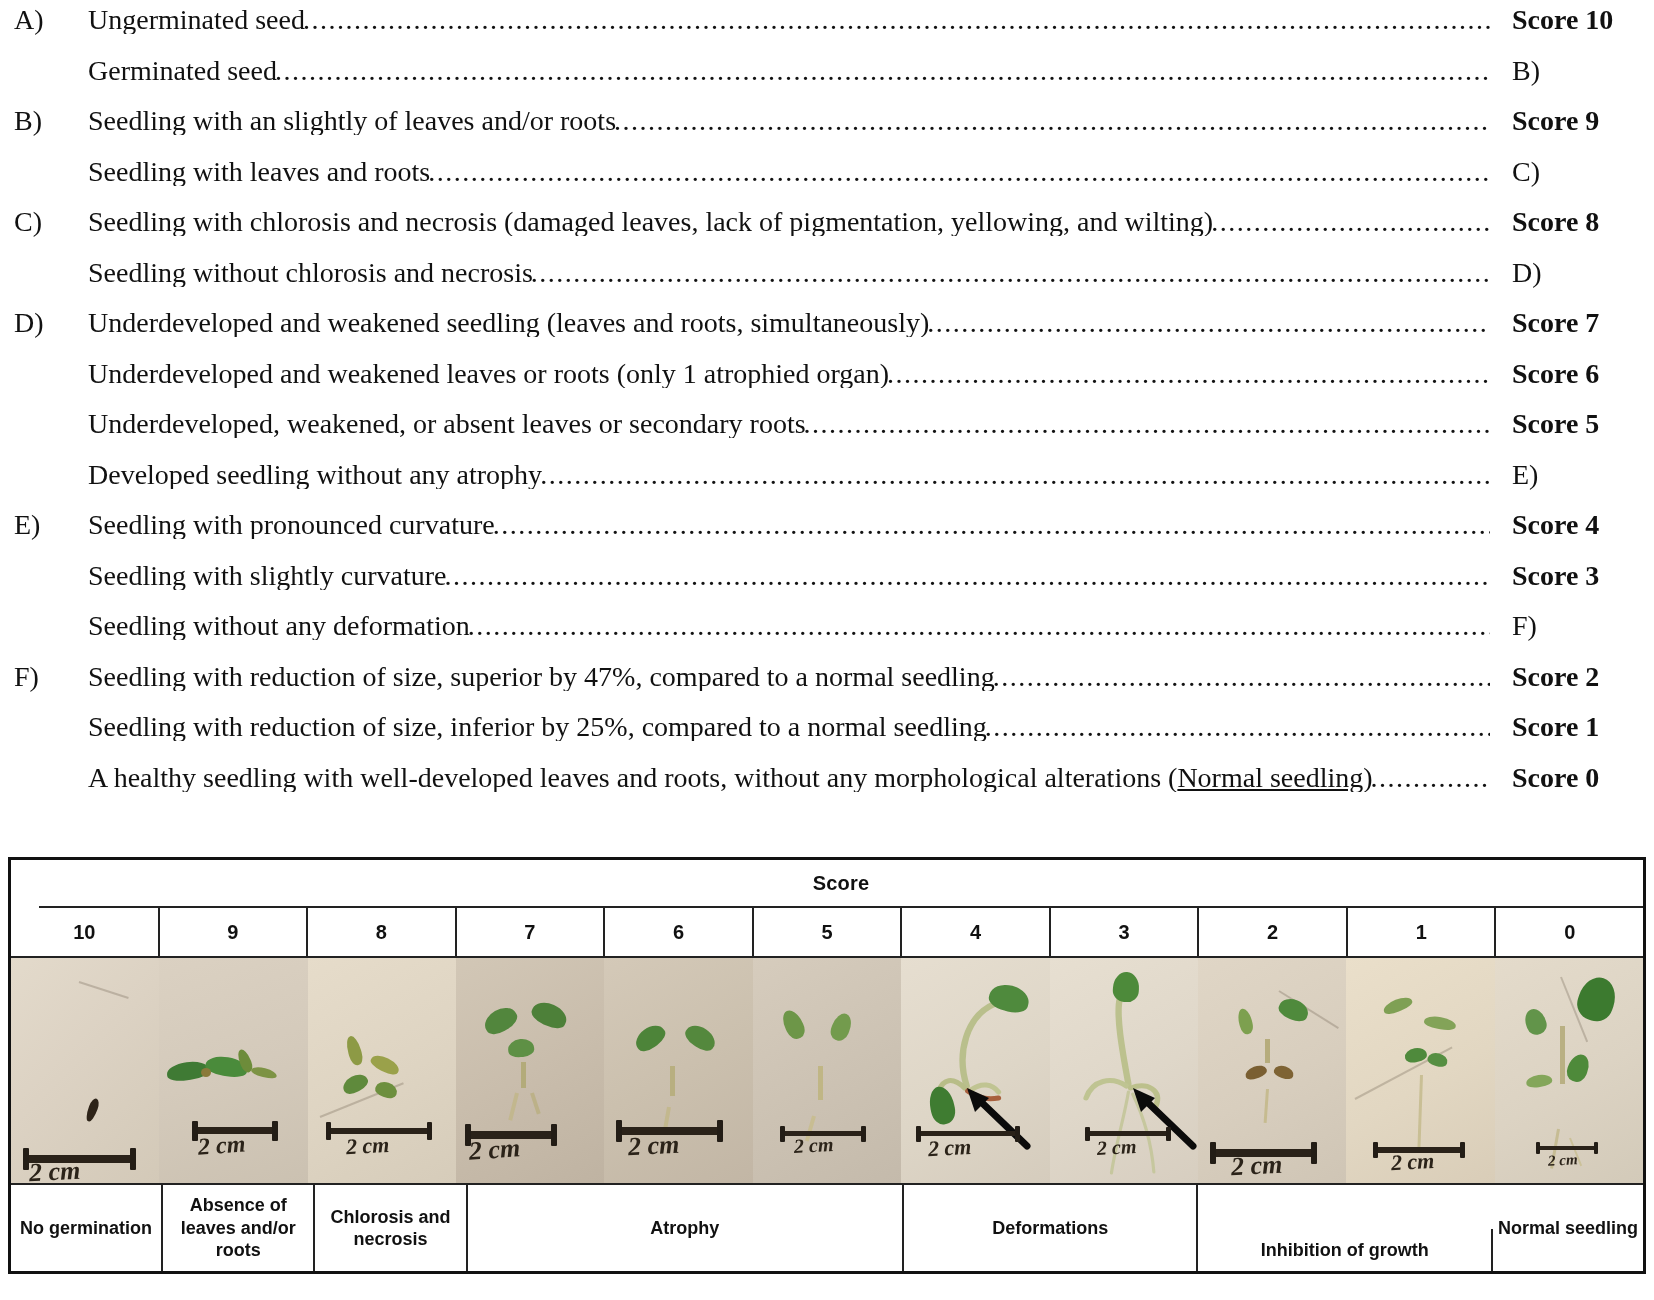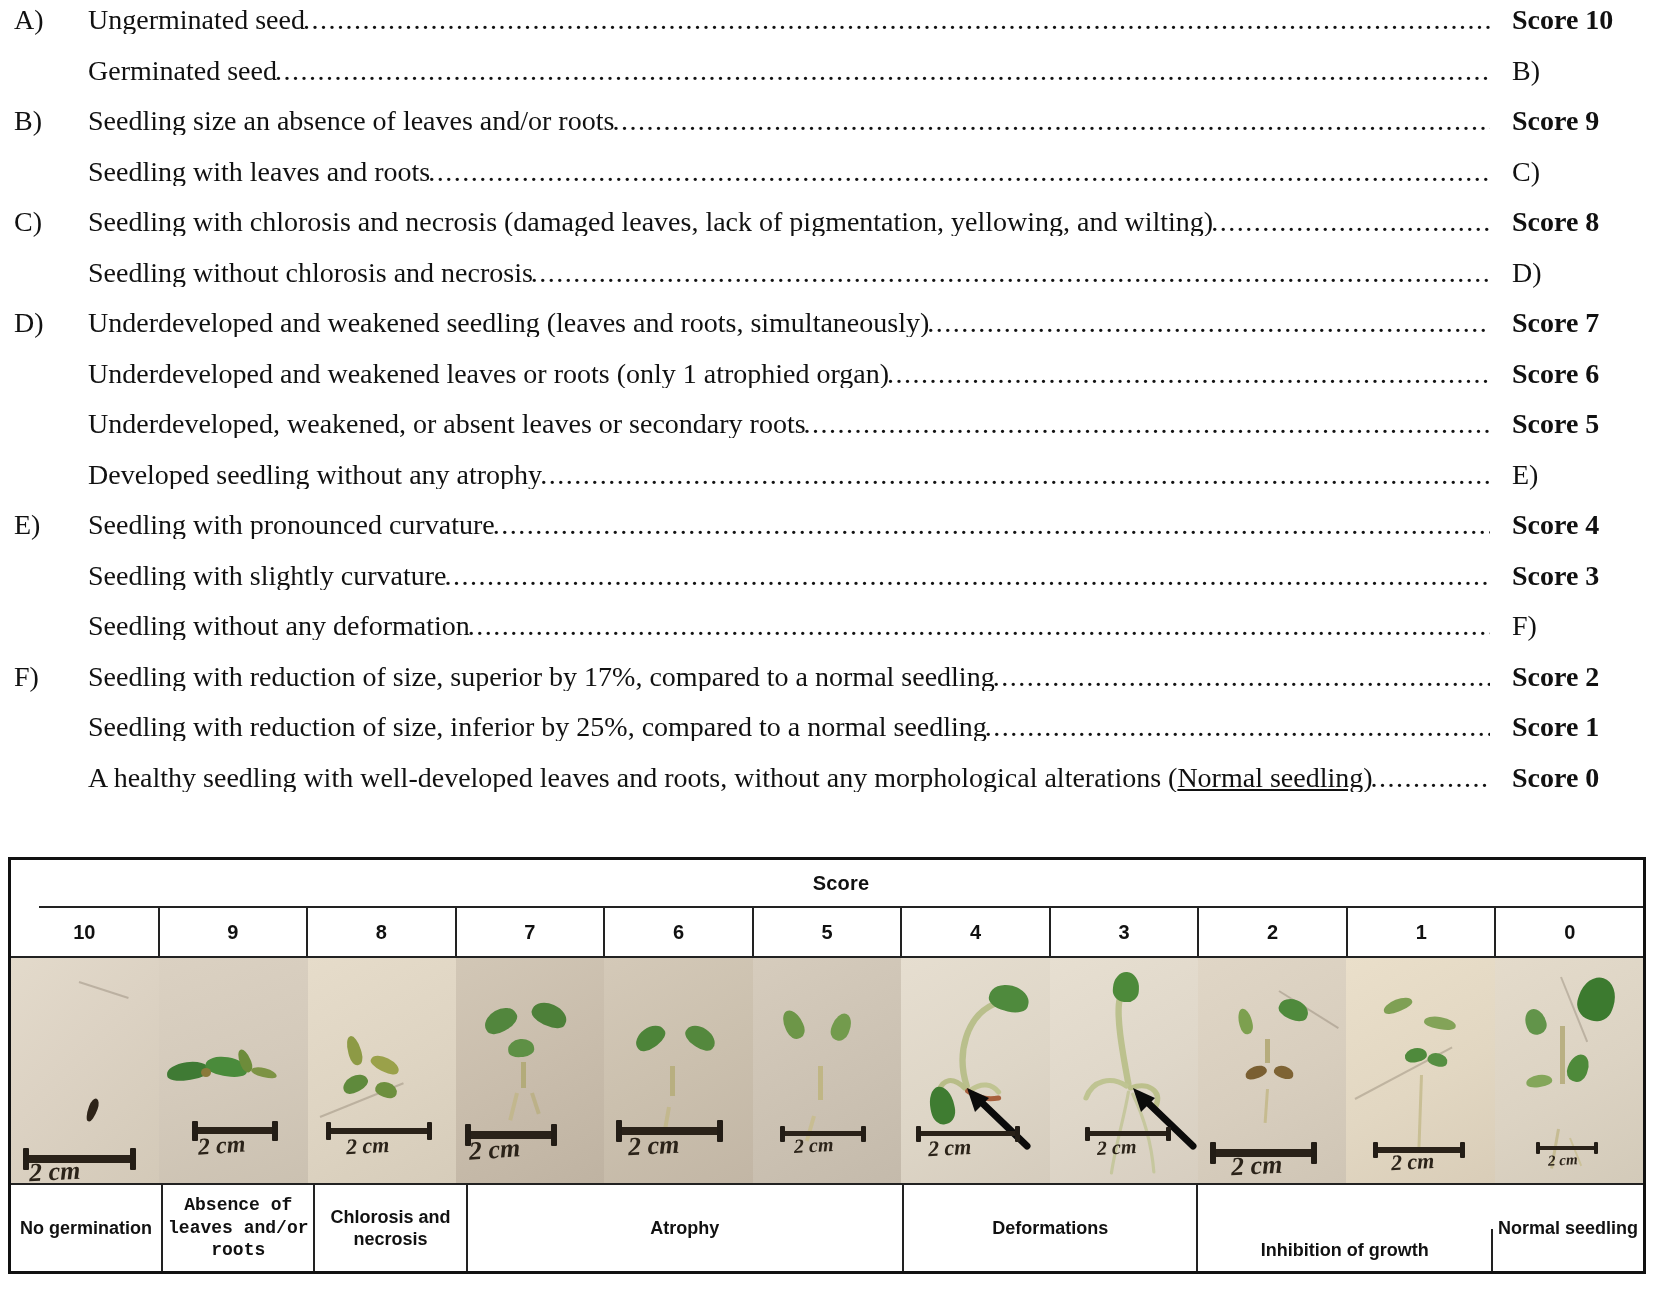--- a/index.html
+++ b/index.html
@@ -231,21 +231,21 @@
       <div class="key-body">
         <span class="key-text">Germinated seed</span>
         <span class="leader">............................................................................................................................................................................</span>
       </div>
       <div class="key-result">B)</div>
     </div>
 
     <div class="key-row">
       <div class="key-letter">B)</div>
       <div class="key-body">
-        <span class="key-text">Seedling size an absence of leaves and/or roots</span>
+        <span class="key-text">Seedling with an slightly of leaves and/or roots</span>
         <span class="leader">............................................................................................................................................................................</span>
       </div>
       <div class="key-result bold">Score 9</div>
     </div>
 
     <div class="key-row">
       <div class="key-letter"></div>
       <div class="key-body">
         <span class="key-text">Seedling with leaves and roots</span>
         <span class="leader">............................................................................................................................................................................</span>
@@ -330,21 +330,21 @@
       <div class="key-body">
         <span class="key-text">Seedling without any deformation</span>
         <span class="leader">............................................................................................................................................................................</span>
       </div>
       <div class="key-result">F)</div>
     </div>
 
     <div class="key-row">
       <div class="key-letter">F)</div>
       <div class="key-body">
-        <span class="key-text">Seedling with reduction of size, superior by 17%, compared to a normal seedling</span>
+        <span class="key-text">Seedling with reduction of size, superior by 47%, compared to a normal seedling</span>
         <span class="leader">............................................................................................................................................................................</span>
       </div>
       <div class="key-result bold">Score 2</div>
     </div>
 
     <div class="key-row">
       <div class="key-letter"></div>
       <div class="key-body">
         <span class="key-text">Seedling with reduction of size, inferior by 25%, compared to a normal seedling</span>
         <span class="leader">............................................................................................................................................................................</span>
@@ -561,21 +561,21 @@
           <div class="sb-line" style="height:4px;"></div>
           <div class="sb-cap" style="width:4px;height:12px;"></div>
         </div>
         <div class="sb-text" style="left:36%;bottom:14px;font-size:15px;transform:rotate(-3deg);">2 cm</div>
       </div>
 
     </div>
 
     <div class="label-row">
       <div class="label-cell" style="flex:1 1 0;">No germination</div>
-      <div class="label-cell" style="flex:1 1 0;font-family:Liberation Mono, monospace;">Absence of leaves and/or roots</div>
+      <div class="label-cell" style="flex:1 1 0;">Absence of leaves and/or roots</div>
       <div class="label-cell" style="flex:1 1 0;">Chlorosis and necrosis</div>
       <div class="label-cell" style="flex:3 3 0;">Atrophy</div>
       <div class="label-cell" style="flex:2 2 0;">Deformations</div>
       <div class="label-cell" style="flex:2 2 0;margin-top:44px;">Inhibition of growth</div>
       <div class="label-cell" style="flex:1 1 0;">Normal seedling</div>
     </div>
 
   </div>
 
 </div>

